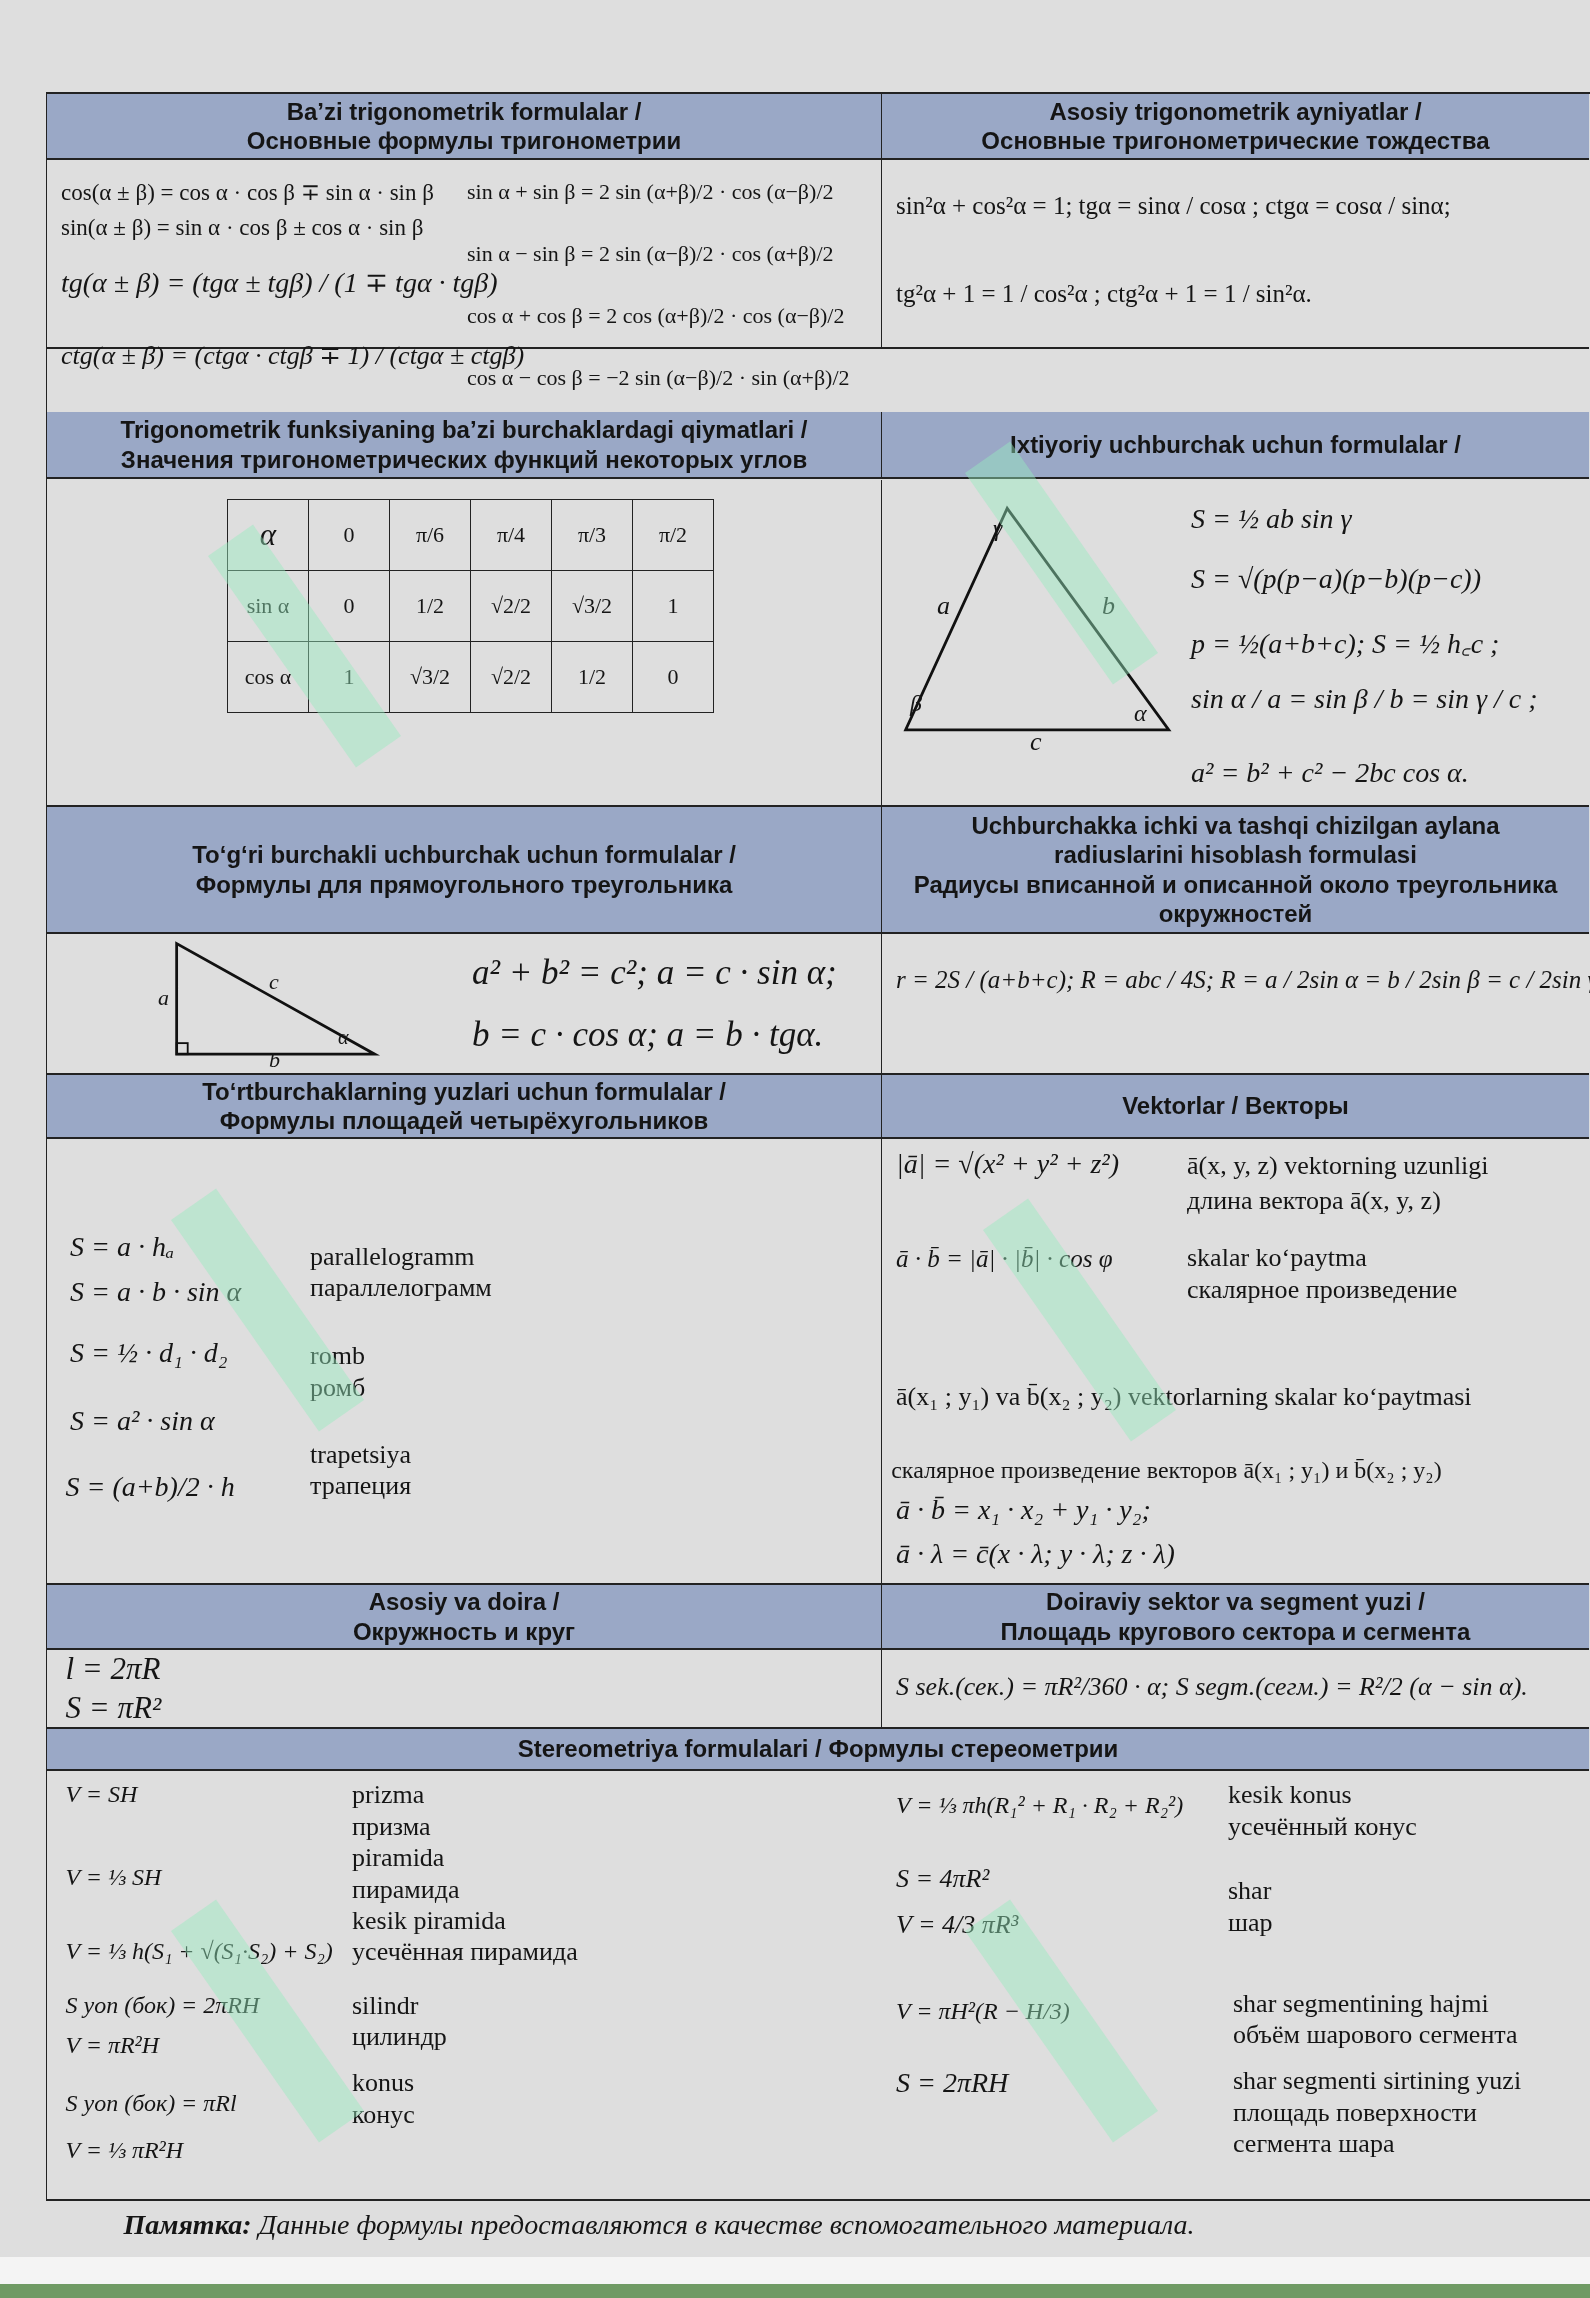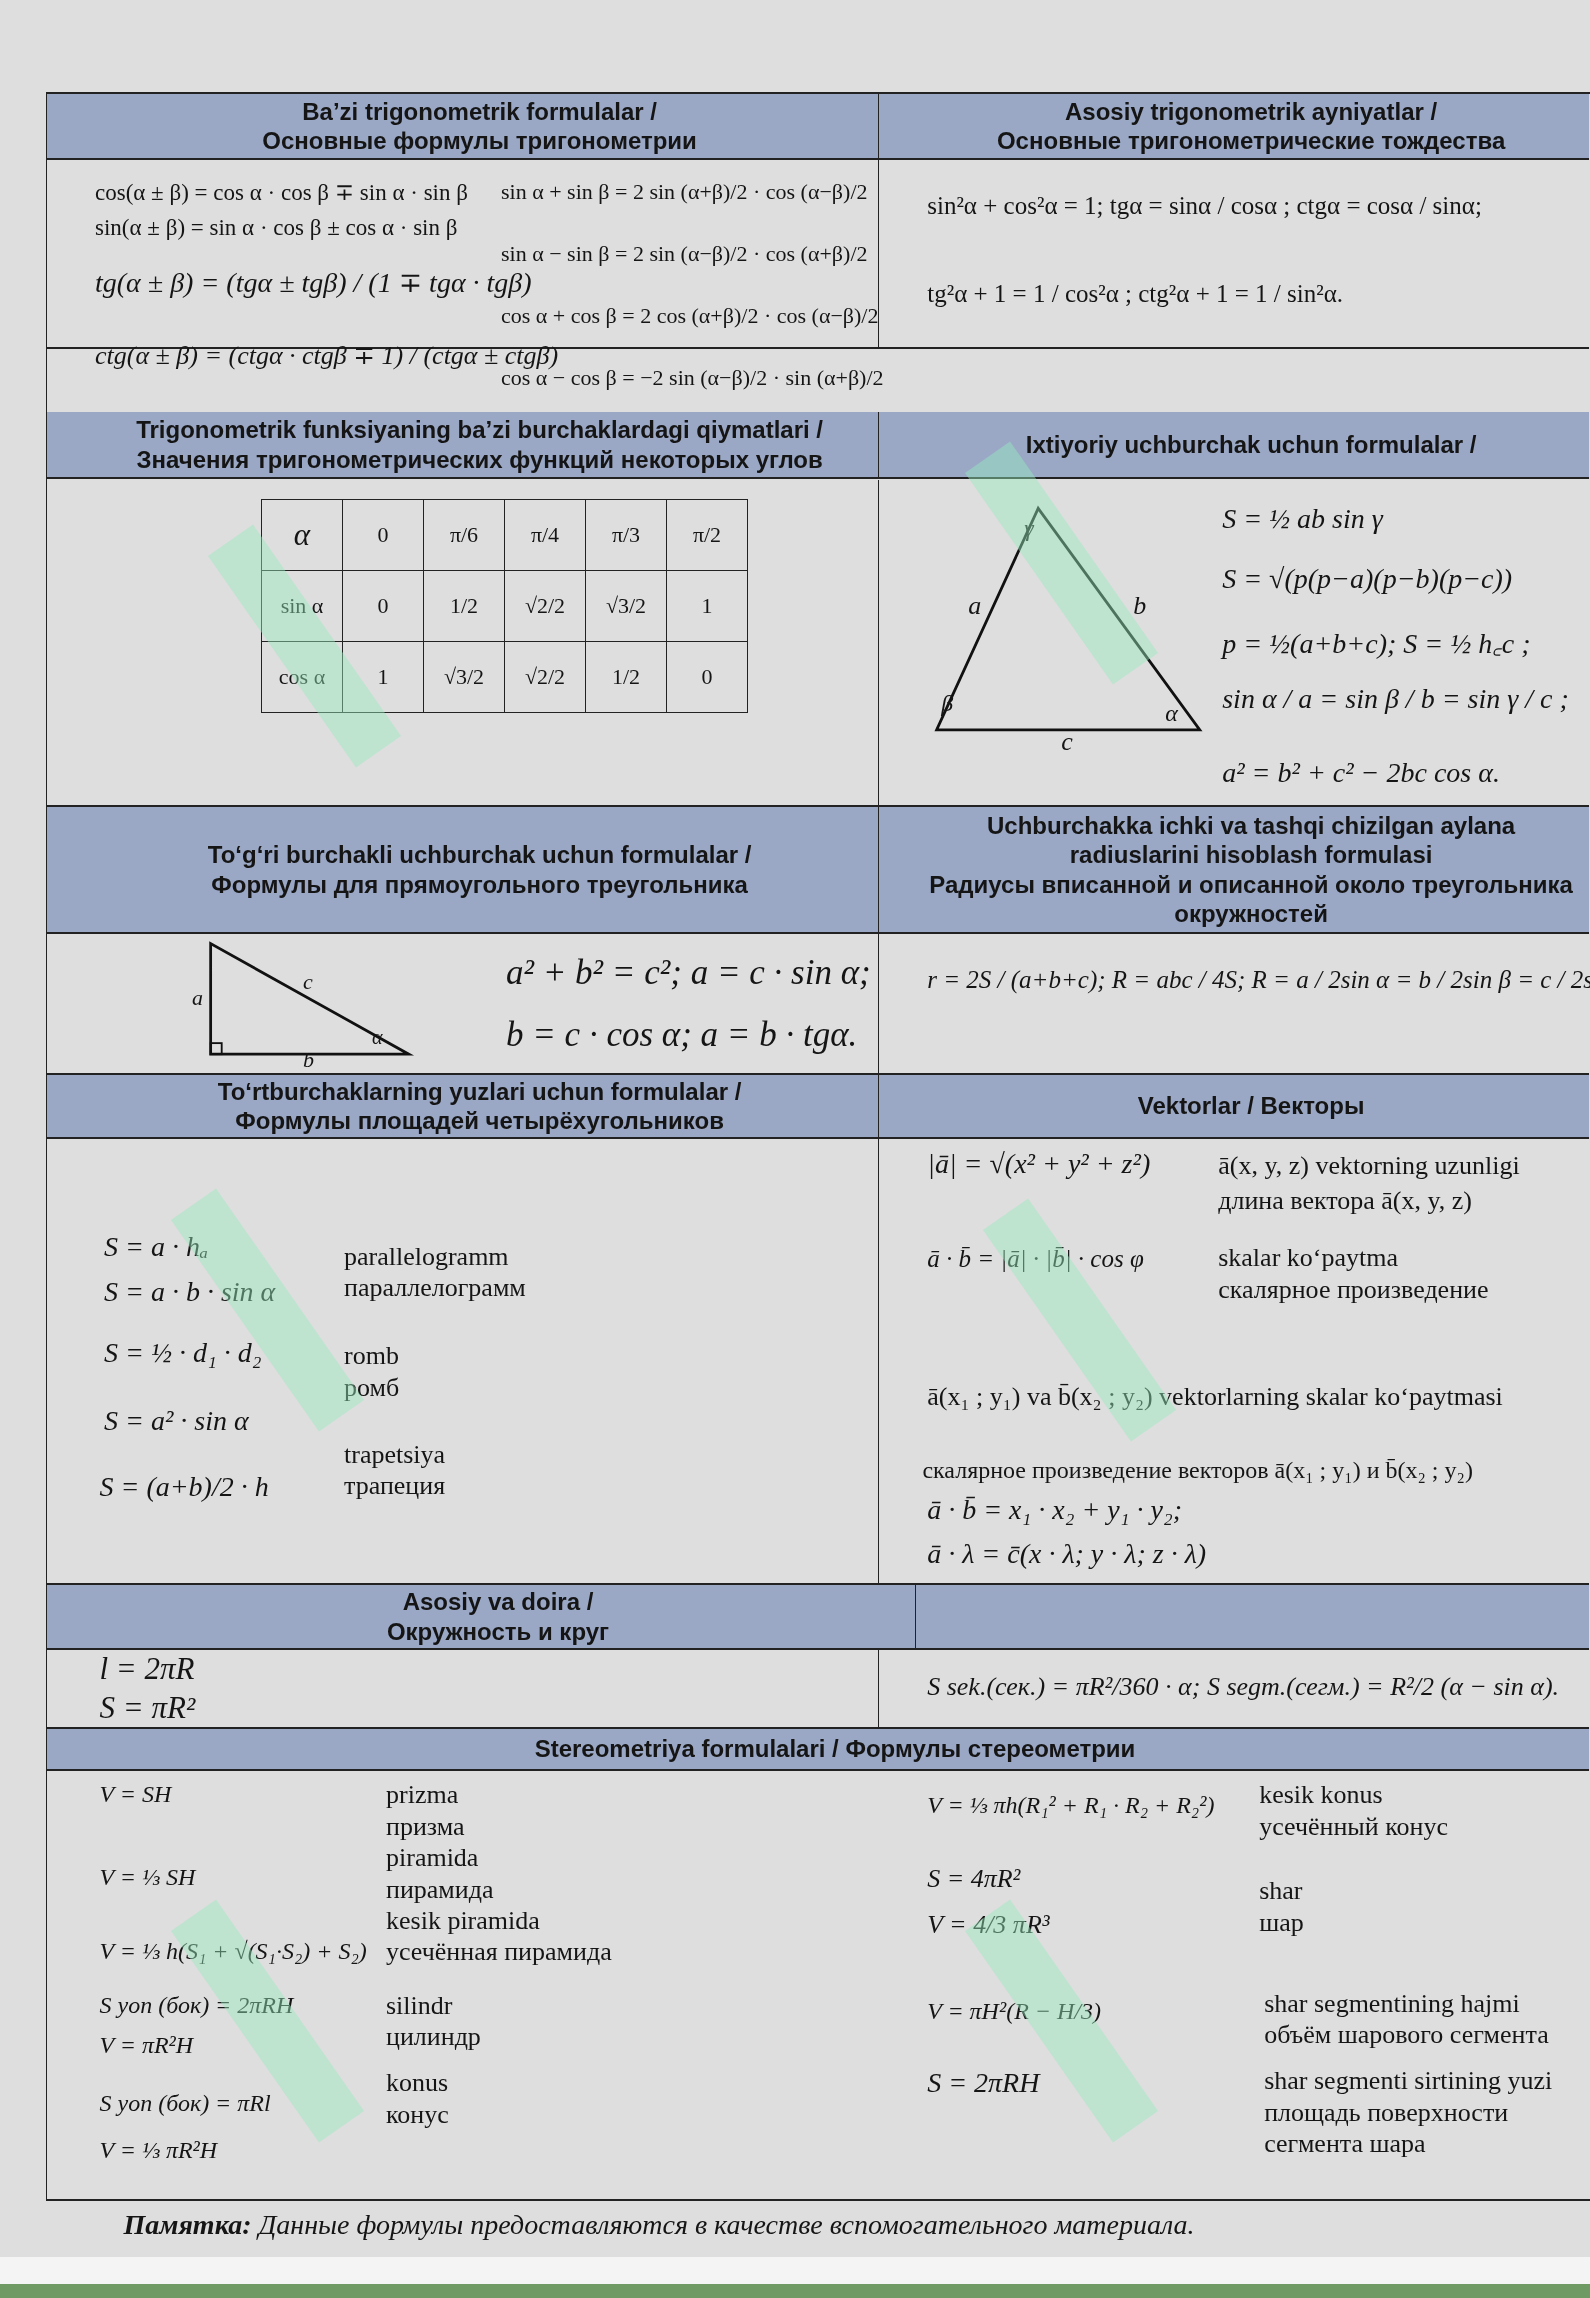--- a/index.html
+++ b/index.html
@@ -4,21 +4,21 @@
 <style>
   html,body{margin:0;padding:0;}
   body{width:1590px;height:2298px;background:#dedede;position:relative;overflow:hidden;
        font-family:"Liberation Serif","DejaVu Serif",serif;color:#151515;}
   .sheet{position:absolute;left:46px;top:92px;width:1544px;height:2109px;border-left:1.8px solid #222;border-top:2.8px solid #222;border-bottom:2.8px solid #222;box-sizing:border-box;}
   .row{position:absolute;left:0;width:1542px;box-sizing:border-box;}
   .hdr{background:#9aa8c6;border-bottom:2.8px solid #222;display:flex;}
   .hdr .cell{display:flex;flex-direction:column;align-items:center;justify-content:center;text-align:center;
        font-family:"Liberation Sans","DejaVu Sans",sans-serif;font-weight:bold;font-size:24px;line-height:29.5px;}
   .body{display:flex;border-bottom:2.8px solid #222;}
-  .cell{box-sizing:border-box;position:relative;margin-left:34px;}
+  .cell{box-sizing:border-box;position:relative;}
   .c-left{width:835px;border-right:1.8px solid #222;}
   .c-right{width:707px;}
   .c-full{width:1542px;}
   .m{font-family:"Liberation Serif","DejaVu Serif",serif;font-style:italic;font-size:28px;position:absolute;white-space:nowrap;}
   .m.up{font-style:normal;}
   .big{font-size:35px;}
   .lbl{font-family:"Liberation Serif","DejaVu Serif",serif;font-size:26px;position:absolute;white-space:nowrap;line-height:31px;}
   table.tv{position:absolute;left:180px;top:18.5px;border-collapse:collapse;font-family:"Liberation Serif",serif;}
   table.tv td{border:1.8px solid #222;width:78px;height:68px;text-align:center;font-size:22px;}
   table.tv td.hd{font-style:italic;font-size:31px;}
@@ -187,20 +187,24 @@
       <span class="m" style="left:14px;top:355px;">ā · b̄ = x₁ · x₂ + y₁ · y₂;</span>
       <span class="m" style="left:14px;top:399px;">ā · λ = c̄(x · λ; y · λ; z · λ)</span>
     </div>
   </div>
 
   <div class="row hdr" style="top:1491px;height:65px;">
     <div class="cell c-left">
       <span>Asosiy va doira /</span>
       <span>Окружность и круг</span>
     </div>
+    <div class="cell c-right">
+      <span>Doiraviy sektor va segment yuzi /</span>
+      <span>Площадь кругового сектора и сегмента</span>
+    </div>
   </div>
 
   <div class="row body" style="top:1555px;height:80px;">
     <div class="cell c-left">
       <span class="m" style="left:18.5px;top:1.8px;font-size:31px;">l = 2πR</span>
       <span class="m" style="left:18.5px;top:41px;font-size:31px;">S = πR²</span>
     </div>
     <div class="cell c-right">
       <span class="m" style="left:14px;top:23px;font-size:26px;">S sek.(сек.) = πR²/360 · α;   S segm.(сегм.) = R²/2 (α − sin α).</span>
     </div>

